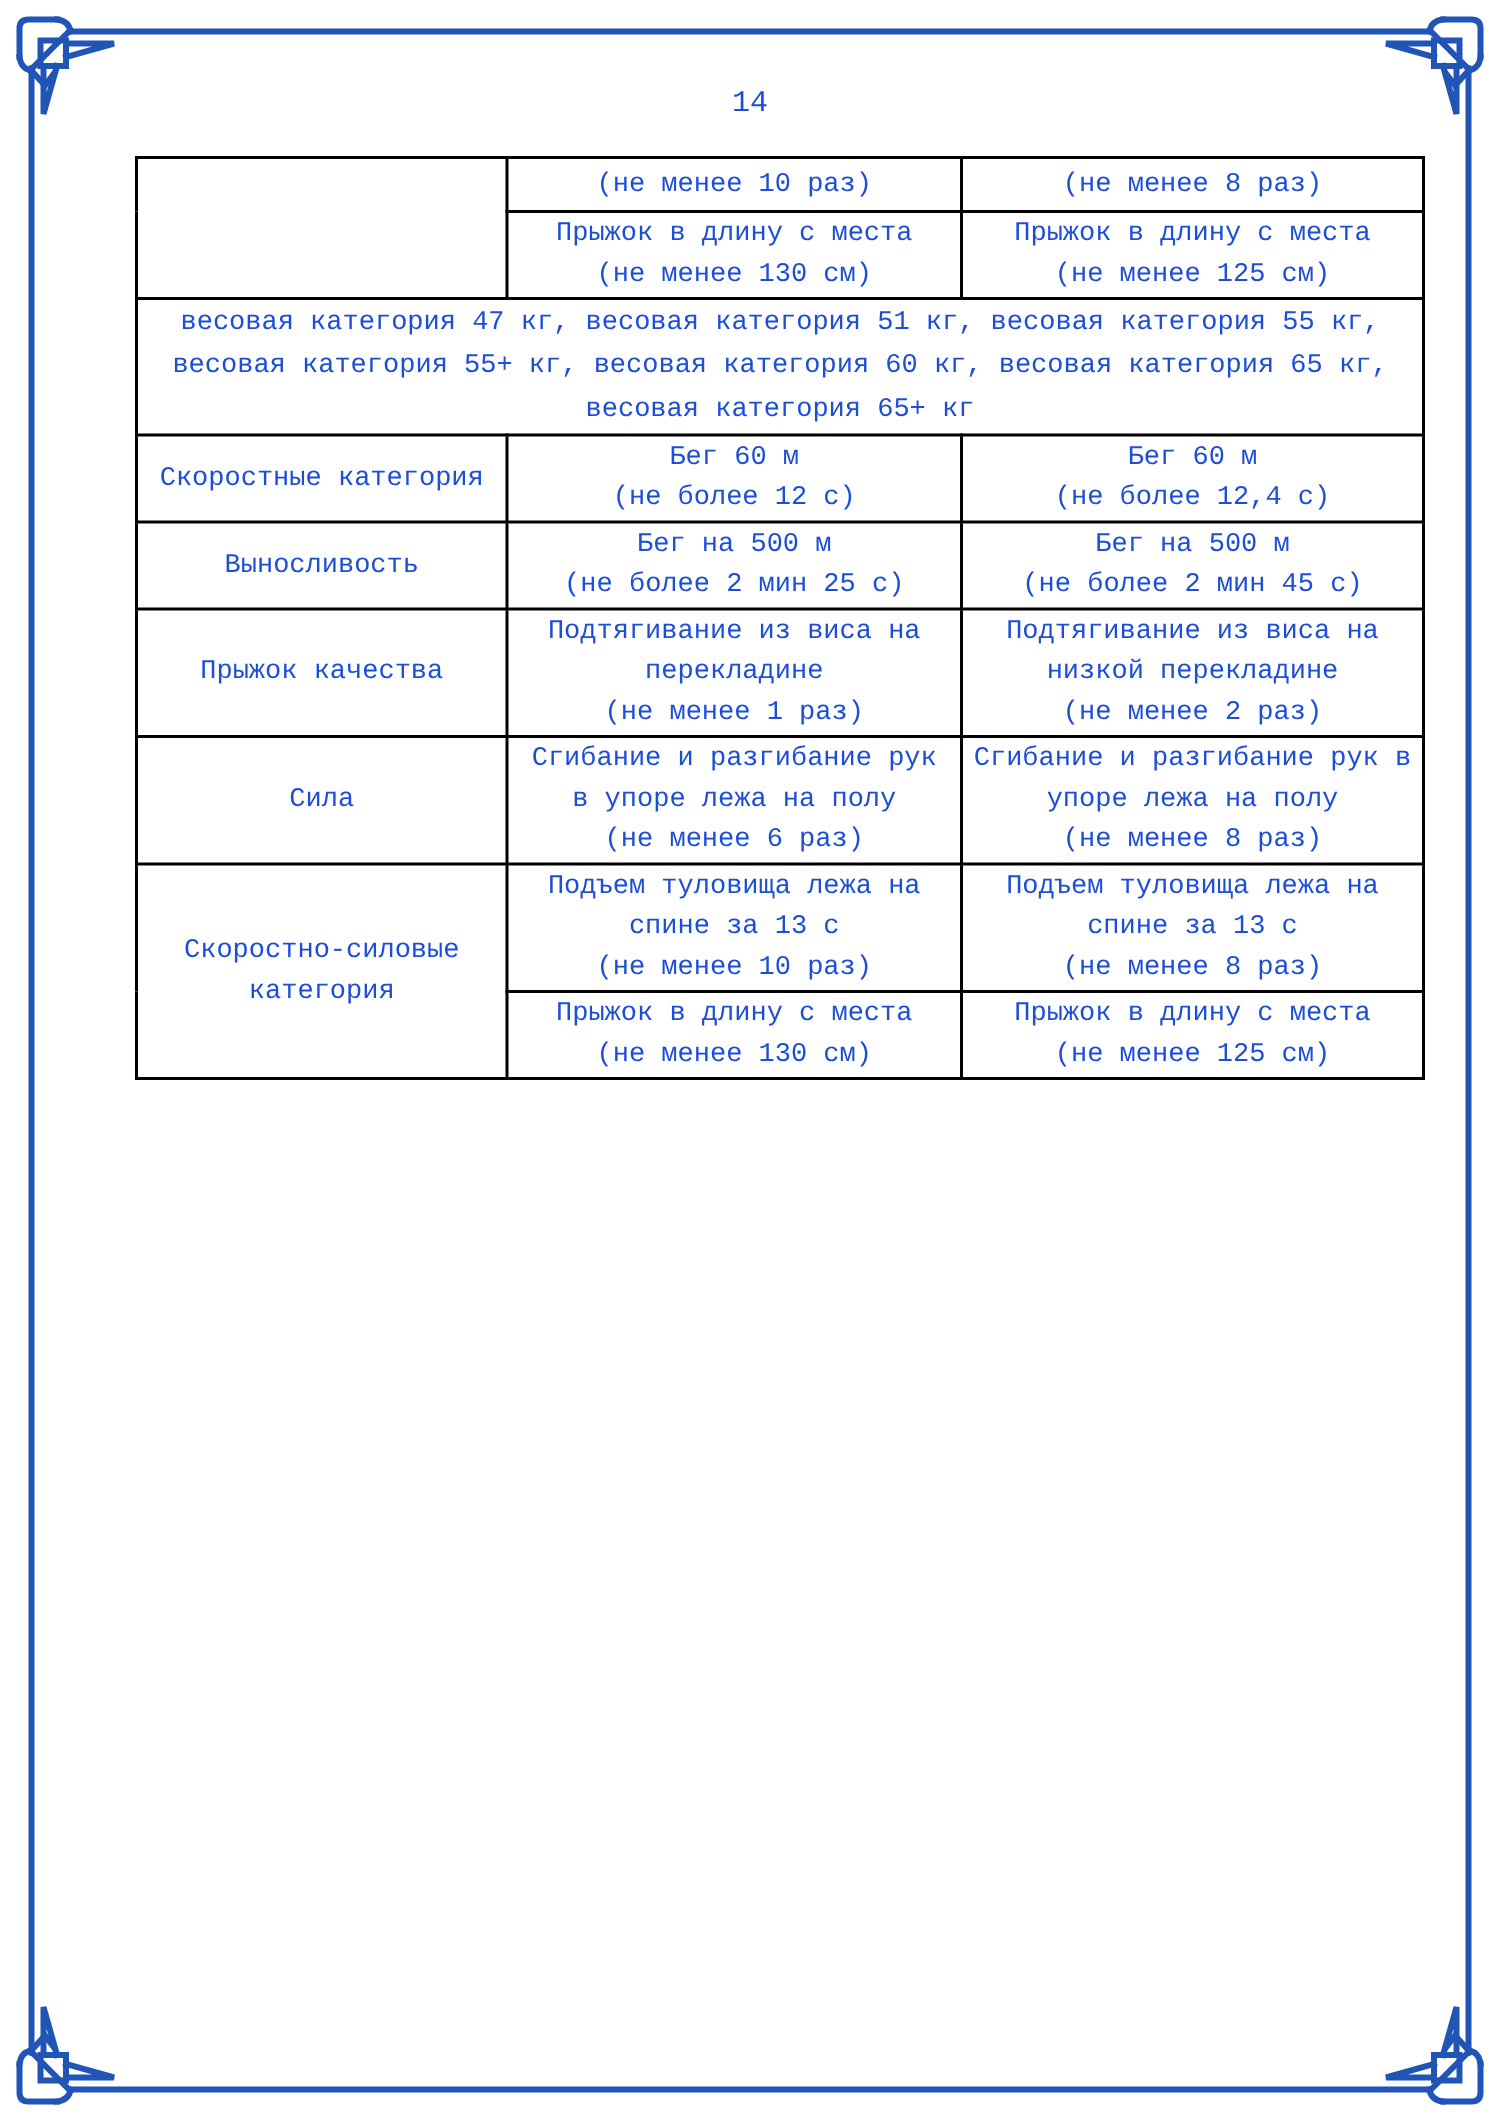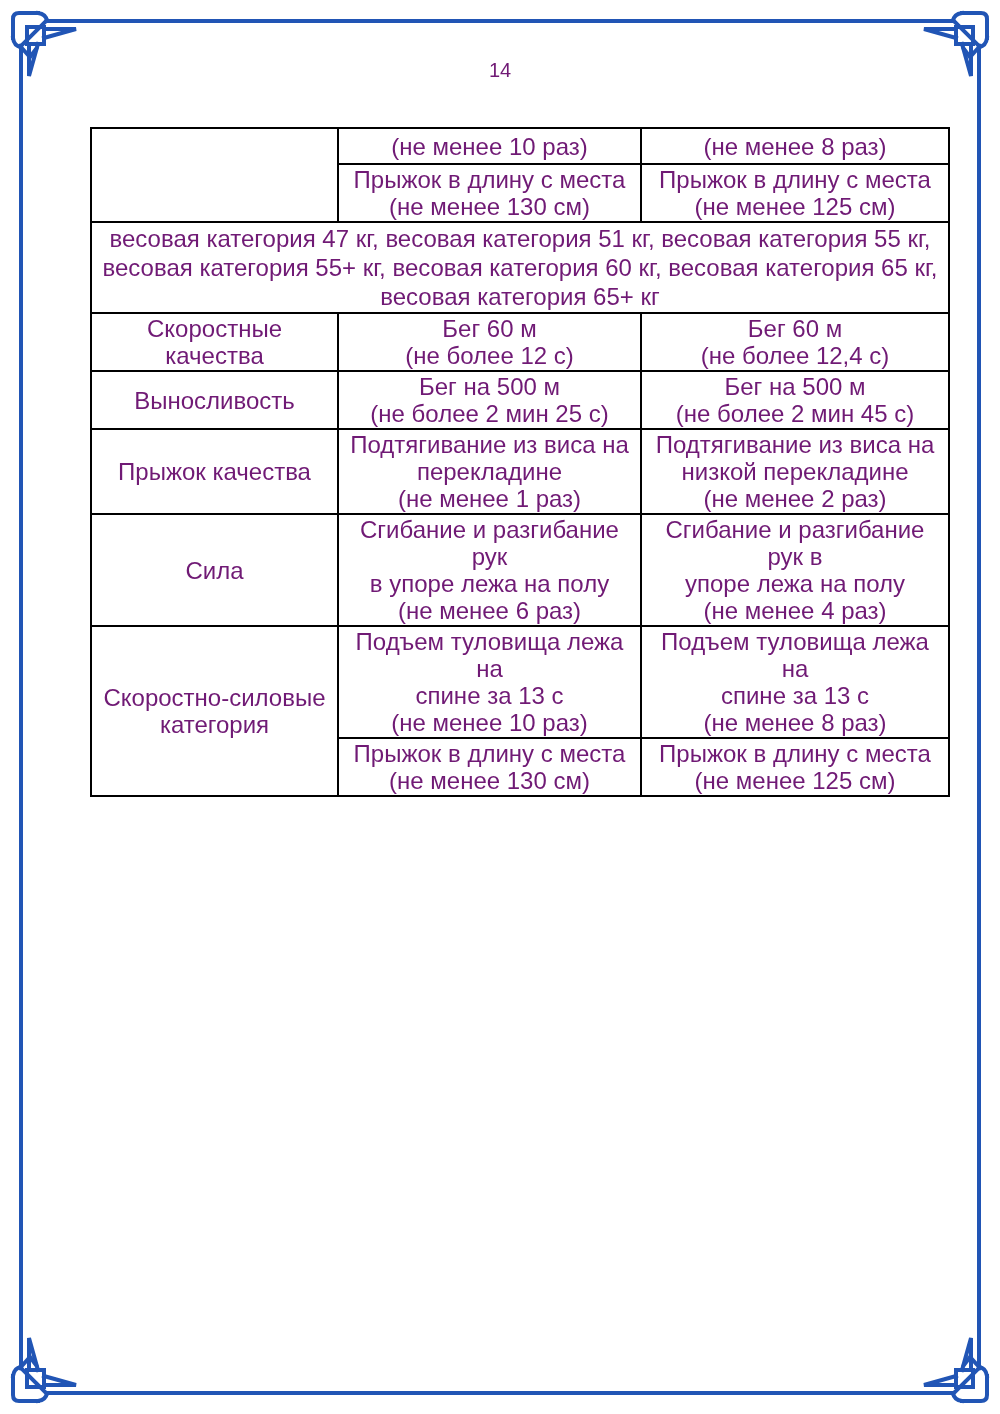--- a/index.html
+++ b/index.html
@@ -5,22 +5,22 @@
   html, body {
     margin: 0;
     padding: 0;
     background: #ffffff;
   }
   .page {
     position: relative;
     width: 1000px;
     height: 1414px;
     background: #ffffff;
-    font-family: Liberation Sans, sans-serif;
-    color: #701a75;
+    font-family: Liberation Mono, monospace;
+    color: #1d4ed8;
     overflow: hidden;
   }
   .frame-svg {
     position: absolute;
     left: 0;
     top: 0;
     width: 1000px;
     height: 1414px;
     pointer-events: none;
   }
@@ -33,23 +33,22 @@
     font-size: 20px;
     line-height: 24px;
   }
   table.standards {
     position: absolute;
     left: 90px;
     top: 104px;
     width: 858px;
     border-collapse: collapse;
     table-layout: fixed;
-    font-size: 24px;
+    font-size: 18px;
     line-height: 27px;
-    margin-top: 23px;
   }
   table.standards td {
     border: 2px solid #000000;
     text-align: center;
     vertical-align: middle;
     padding: 1px 6px;
     white-space: pre-line;
   }
   td.merged-row {
     line-height: 29px;
@@ -106,21 +105,21 @@
       <tr style="height:56px;">
         <td>Прыжок в длину с места
 (не менее 130 см)</td>
         <td>Прыжок в длину с места
 (не менее 125 см)</td>
       </tr>
       <tr style="height:87px;">
         <td colspan="3" class="merged-row">весовая категория 47 кг, весовая категория 51 кг, весовая категория 55 кг, весовая категория 55+ кг, весовая категория 60 кг, весовая категория 65 кг, весовая категория 65+ кг</td>
       </tr>
       <tr style="height:55px;">
-        <td>Скоростные качества</td>
+        <td>Скоростные категория</td>
         <td>Бег 60 м
 (не более 12 с)</td>
         <td>Бег 60 м
 (не более 12,4 с)</td>
       </tr>
       <tr style="height:54px;">
         <td>Выносливость</td>
         <td>Бег на 500 м
 (не более 2 мин 25 с)</td>
         <td>Бег на 500 м
@@ -135,21 +134,21 @@
 низкой перекладине
 (не менее 2 раз)</td>
       </tr>
       <tr style="height:83px;">
         <td>Сила</td>
         <td>Сгибание и разгибание рук
 в упоре лежа на полу
 (не менее 6 раз)</td>
         <td>Сгибание и разгибание рук в
 упоре лежа на полу
-(не менее 4 раз)</td>
+(не менее 8 раз)</td>
       </tr>
       <tr style="height:82px;">
         <td rowspan="2">Скоростно-силовые
 категория</td>
         <td>Подъем туловища лежа на
 спине за 13 с
 (не менее 10 раз)</td>
         <td>Подъем туловища лежа на
 спине за 13 с
 (не менее 8 раз)</td>

